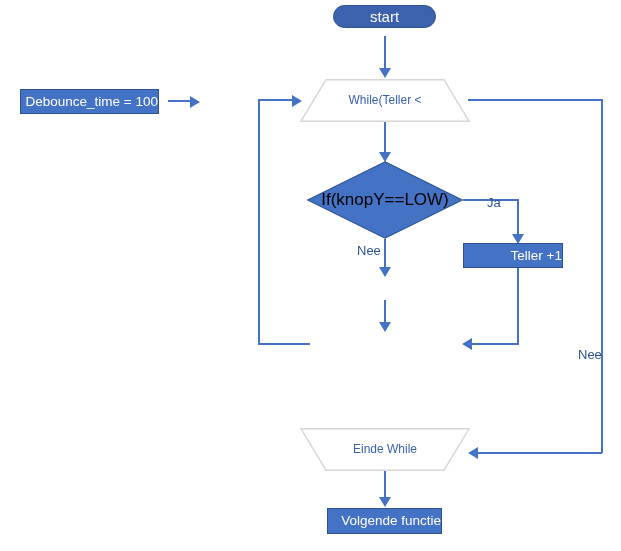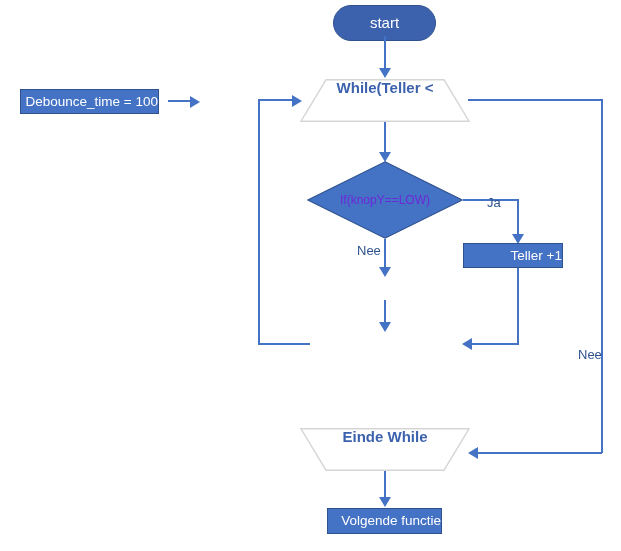--- a/index.html
+++ b/index.html
@@ -49,39 +49,39 @@
   .diamond-shape {
     position: absolute;
     inset: 0;
   }
   .diamond-label {
     position: absolute;
     inset: 0;
     display: flex;
     align-items: center;
     justify-content: center;
-    color: #6d28d9;
-    font-size: 12px;
+    color: #000000;
+    font-size: 17px;
     pointer-events: none;
   }
   
   .trap-wrap {
     position: absolute;
   }
   .trap-label {
     position: absolute;
     inset: 0;
     display: flex;
+    align-items: center;
     justify-content: center;
     color: #3C62AE;
-    font-size: 15px;
+    font-size: 12px;
     text-align: center;
     line-height: 1.25;
     pointer-events: none;
-    font-weight: bold;
   }
   
   .hline, .vline {
     position: absolute;
     background: #4472C4;
   }
   .hline { height: 2px; }
   .vline { width: 2px; }
   .arrow {
     position: absolute;
@@ -108,21 +108,21 @@
     color: #2F528F;
     font-size: 13px;
     white-space: nowrap;
   }
 </style>
 </head>
 <body>
 
 <div id="canvas">
 
-  <div class="node pill" style="left:333px; top:5px; width:103px; height:36px;">
+  <div class="node pill" style="left:333px; top:5px; width:103px; height:23px;">
     <span>start</span>
   </div>
 
   <div class="vline" style="left:384px; top:36px; height:34px;"></div>
   <div class="arrow arrow-down" style="left:379px; top:68px;"></div>
 
   <div class="node proc" style="left:20px; top:89px; width:139px; height:25px;">
     <span>Debounce_time = 100</span>
   </div>
   <div class="hline" style="left:168px; top:100px; width:24px;"></div>

